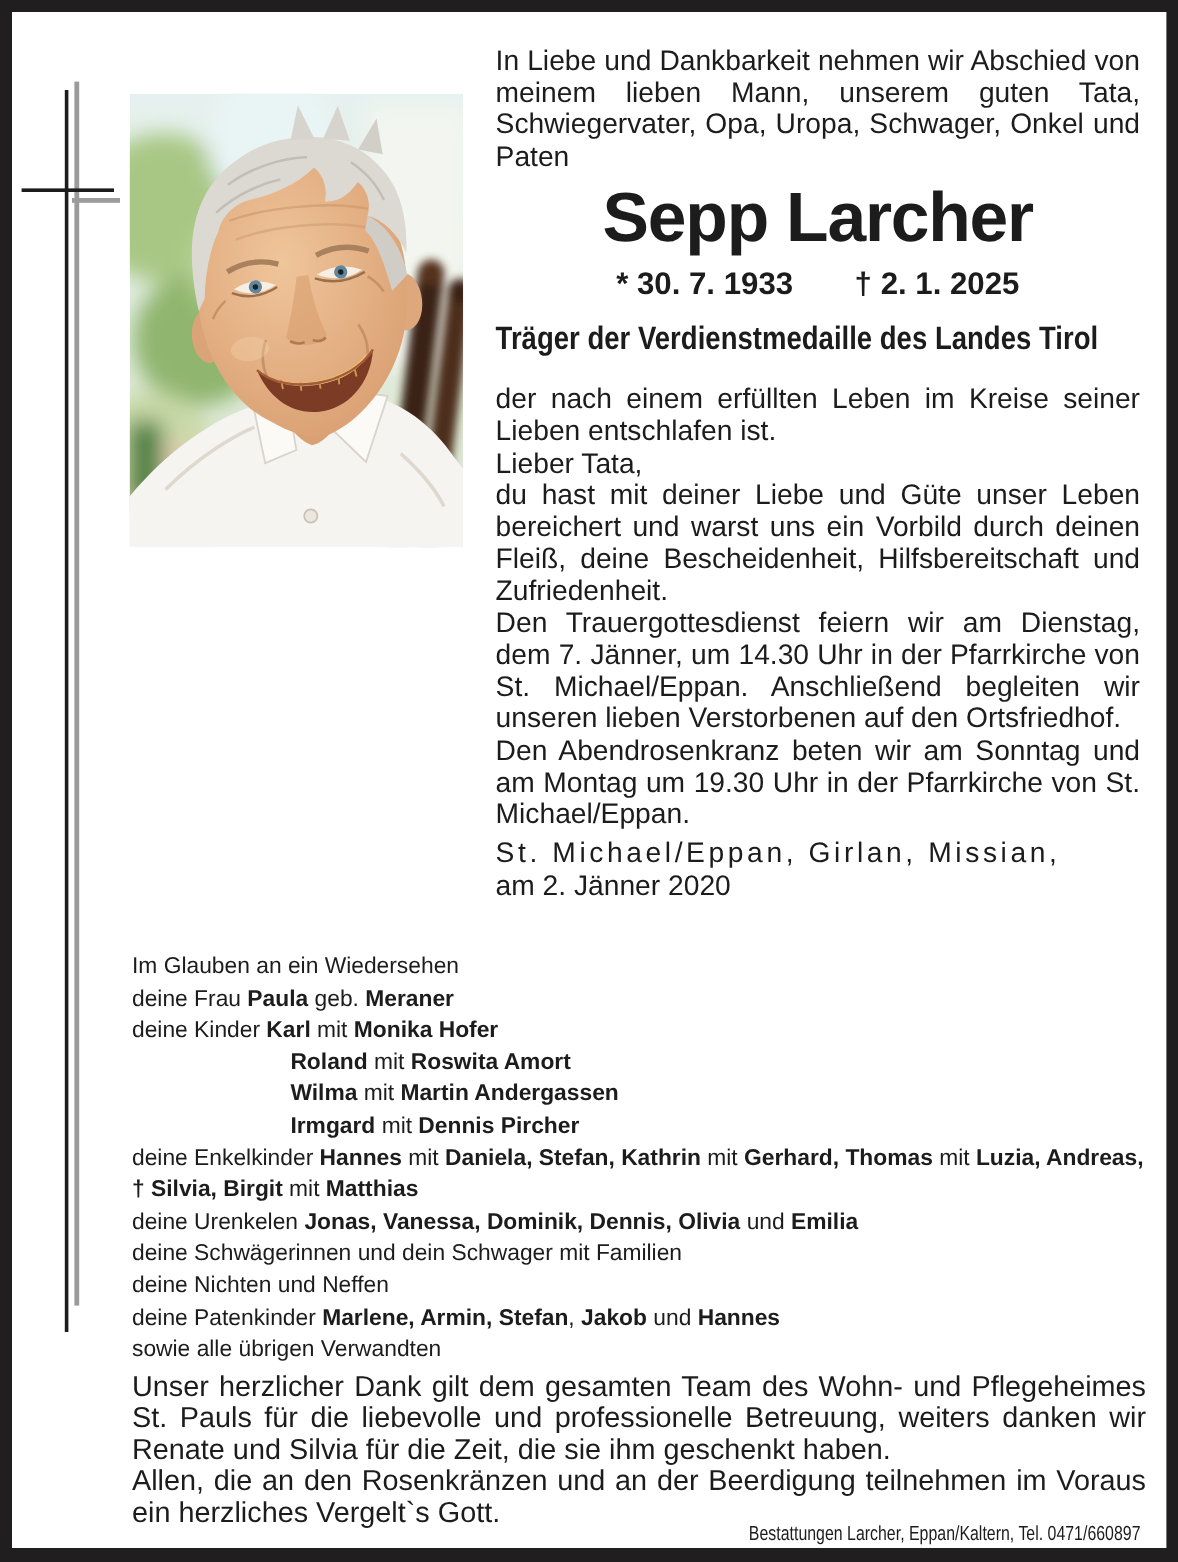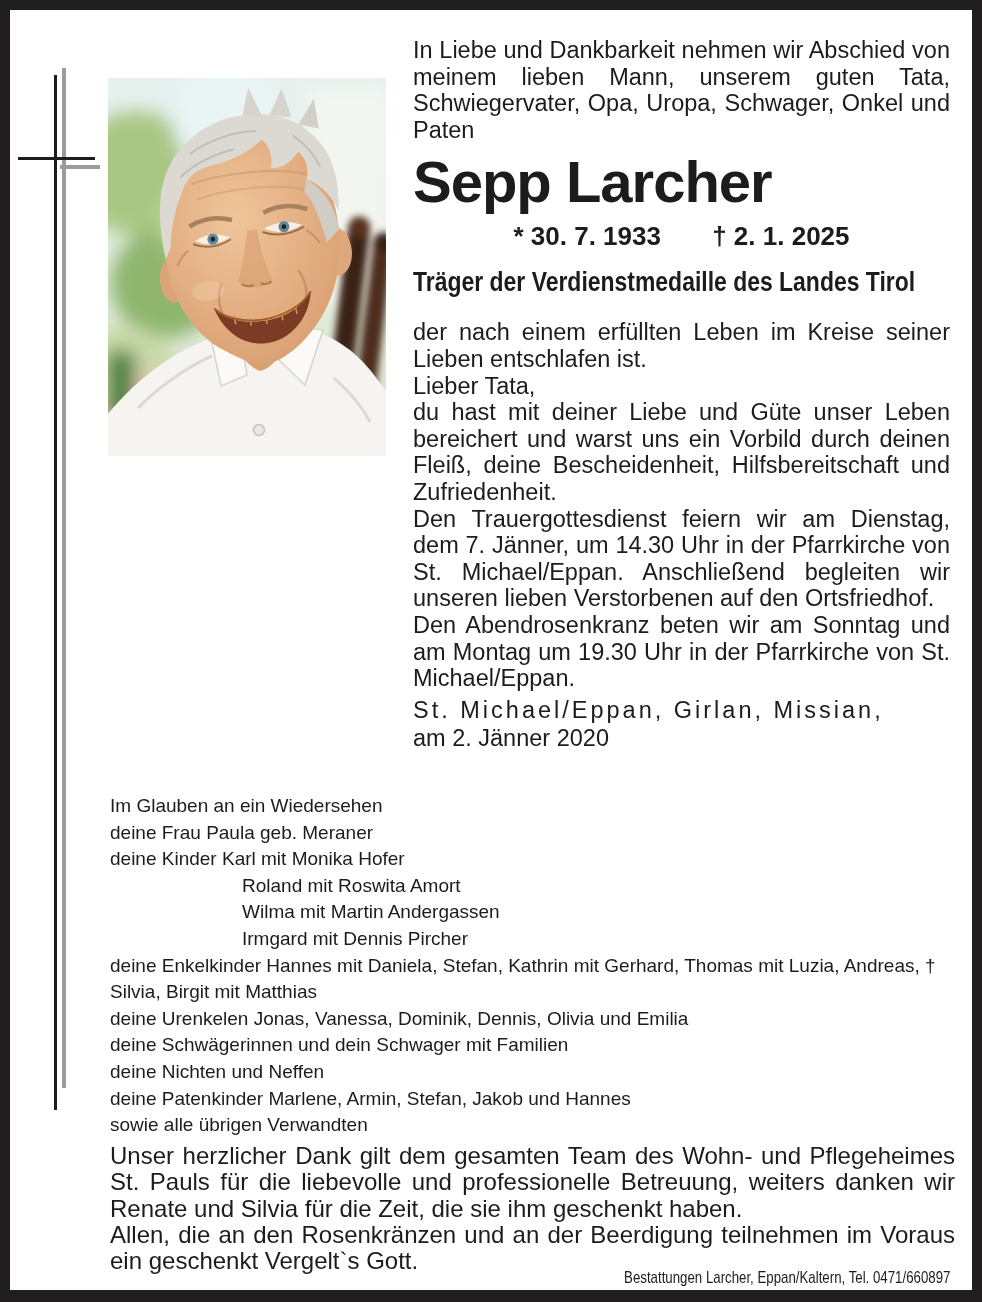--- a/index.html
+++ b/index.html
@@ -23,35 +23,35 @@
   .photo{position:absolute;left:98px;top:68px;width:278px;height:378px;overflow:hidden;}
   .photo svg{display:block;width:100%;height:100%;}
 
   
   .poem{position:absolute;left:55px;top:462px;width:360px;text-align:center;
         font-style:italic;font-size:21px;line-height:25.6px;color:#222;}
 
   
   .rightcol{position:absolute;left:403px;top:27px;width:537px;}
   .intro{font-size:23.5px;line-height:26.6px;text-align:justify;}
-  .name{margin-top:8px;font-size:58px;line-height:62px;font-weight:bold;
+  .name{margin-top:8px;font-size:58px;line-height:62px;font-weight:bold;text-align:center;
         letter-spacing:-1px;white-space:nowrap;}
   .dates{margin-top:8px;font-size:26px;line-height:30px;font-weight:bold;text-align:center;}
   .dates span{display:inline-block;margin:0 22px;white-space:nowrap;}
   .honor{margin-top:16px;font-size:27px;line-height:30px;font-weight:bold;white-space:nowrap;
          transform:scaleX(0.85);transform-origin:0 50%;}
   .bodytext{margin-top:22px;font-size:23.5px;line-height:26.6px;text-align:justify;}
   .bodytext p{margin:0;}
   .place{margin-top:4px;font-size:23.5px;line-height:28px;letter-spacing:3px;}
   .dateline{font-size:23.5px;line-height:28px;}
 
   
   .family{position:absolute;left:100px;top:783px;width:845px;font-size:19px;line-height:26.6px;}
   .family .mline.indent{padding-left:132px;}
-  .family .b{font-weight:normal;}
+  .family .b{font-weight:bold;}
 
   .thanks{position:absolute;left:100px;top:1133px;width:845px;font-size:24px;line-height:26.3px;text-align:justify;}
   .thanks p{margin:0;}
 
   .footer{position:absolute;right:22px;top:1258px;font-size:17px;line-height:20px;white-space:nowrap;
           transform:scaleX(0.78);transform-origin:100% 50%;}
 </style>
 </head>
 <body>
 
@@ -192,19 +192,19 @@
         <div class="mline"><span>deine Enkelkinder </span><span class="b">Hannes</span><span> mit </span><span class="b">Daniela, Stefan, Kathrin</span><span> mit </span><span class="b">Gerhard, Thomas</span><span> mit </span><span class="b">Luzia, Andreas, † Silvia, Birgit</span><span> mit </span><span class="b">Matthias</span></div>
         <div class="mline"><span>deine Urenkelen </span><span class="b">Jonas, Vanessa, Dominik, Dennis, Olivia</span><span> und </span><span class="b">Emilia</span></div>
         <div class="mline"><span>deine Schwägerinnen und dein Schwager mit Familien</span></div>
         <div class="mline"><span>deine Nichten und Neffen</span></div>
         <div class="mline"><span>deine Patenkinder </span><span class="b">Marlene, Armin, Stefan</span><span>, </span><span class="b">Jakob</span><span> und </span><span class="b">Hannes</span></div>
         <div class="mline"><span>sowie alle übrigen Verwandten</span></div>
       </div>
 
     <div class="thanks">
         <p>Unser herzlicher Dank gilt dem gesamten Team des Wohn- und Pflegeheimes St. Pauls für die liebevolle und professionelle Betreuung, weiters danken wir Renate und Silvia für die Zeit, die sie ihm geschenkt haben.</p>
-        <p>Allen, die an den Rosenkränzen und an der Beerdigung teilnehmen im Voraus ein geschenkt Vergelt`s Gott.</p>
+        <p>Allen, die an den Rosenkränzen und an der Beerdigung teilnehmen im Voraus ein herzliches Vergelt`s Gott.</p>
       </div>
 
     <div class="footer">Bestattungen Larcher, Eppan/Kaltern, Tel. 0471/660897</div>
 
   </div>
 </div>
 
 </body></html>

